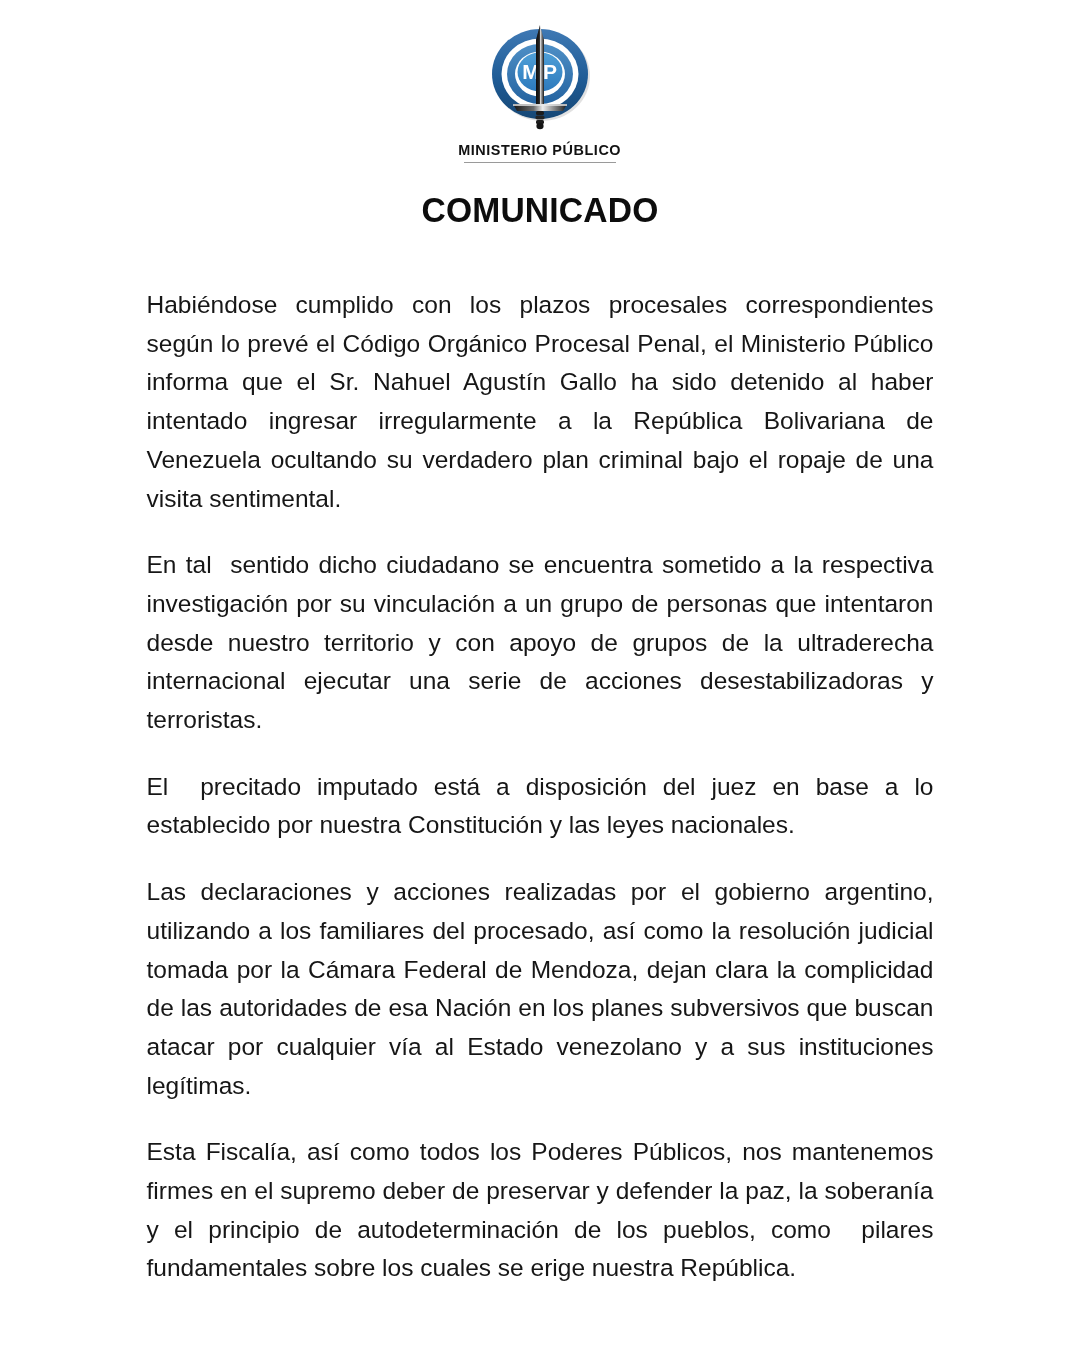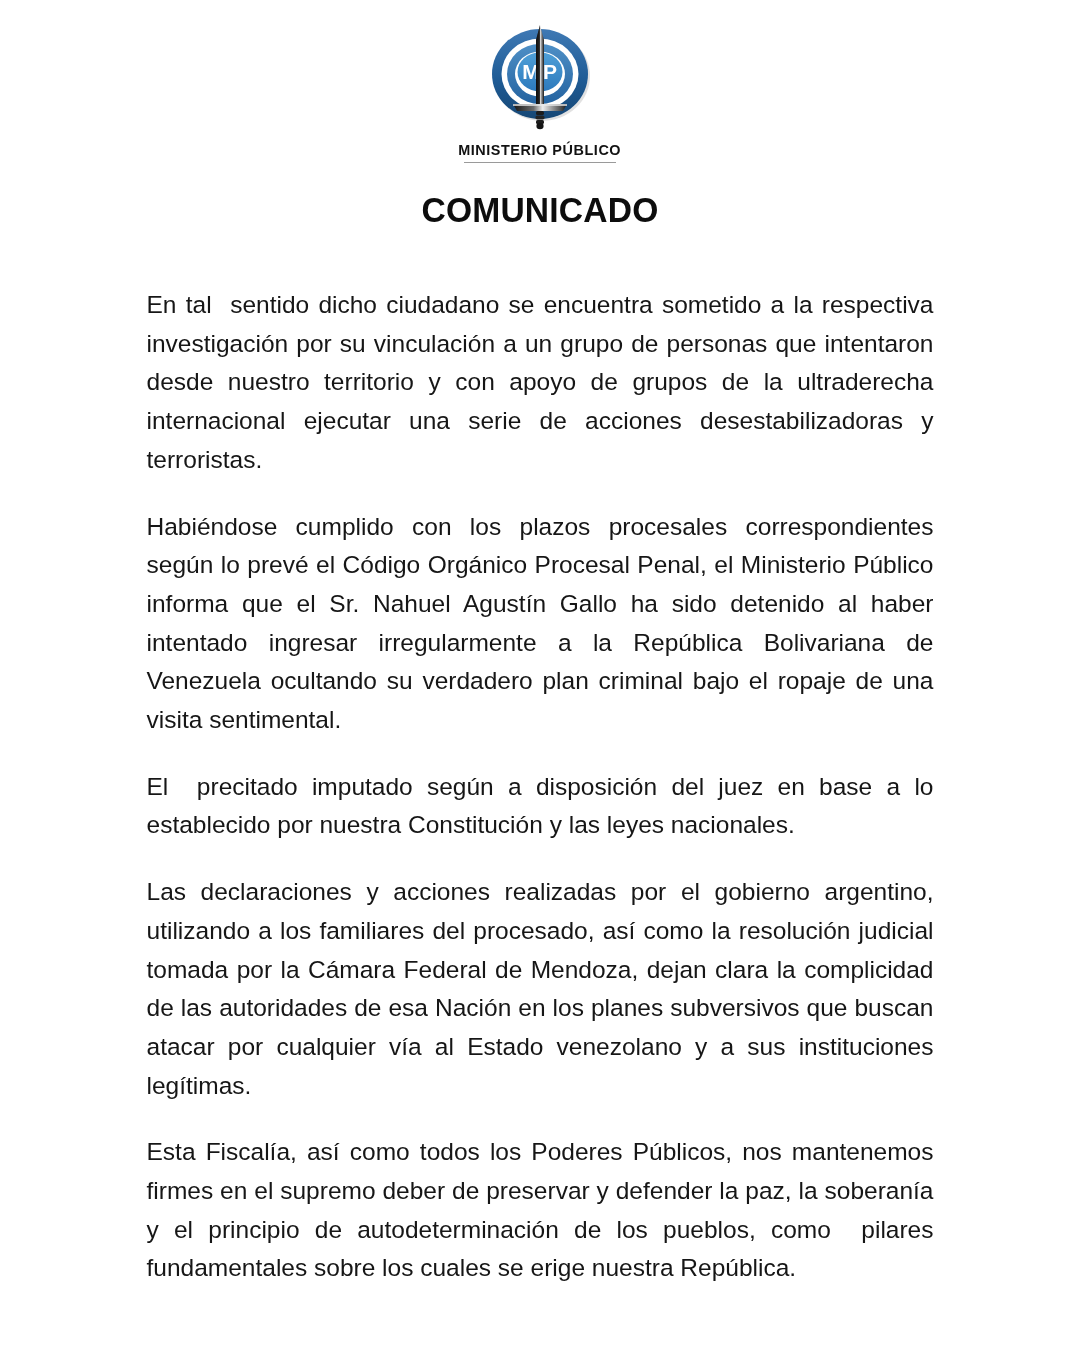--- a/index.html
+++ b/index.html
@@ -167,25 +167,25 @@
 
     <div class="logo-caption">MINISTERIO PÚBLICO</div>
     <div class="logo-rule"></div>
   </div>
 
   <div class="doc-title">COMUNICADO</div>
 
   <div class="body-block">
 
 
+    <p class="para">Habiéndose cumplido con los plazos procesales correspondientes según lo prevé el Código Orgánico Procesal Penal, el Ministerio Público informa que el Sr. Nahuel Agustín Gallo ha sido detenido al haber intentado ingresar irregularmente a la República Bolivariana de Venezuela ocultando su verdadero plan criminal bajo el ropaje de una visita sentimental.</p>
+
     <p class="para">En tal  sentido dicho ciudadano se encuentra sometido a la respectiva investigación por su vinculación a un grupo de personas que intentaron desde nuestro territorio y con apoyo de grupos de la ultraderecha internacional ejecutar una serie de acciones desestabilizadoras y terroristas.</p>
 
-    <p class="para">Habiéndose cumplido con los plazos procesales correspondientes según lo prevé el Código Orgánico Procesal Penal, el Ministerio Público informa que el Sr. Nahuel Agustín Gallo ha sido detenido al haber intentado ingresar irregularmente a la República Bolivariana de Venezuela ocultando su verdadero plan criminal bajo el ropaje de una visita sentimental.</p>
-
-    <p class="para">El  precitado imputado según a disposición del juez en base a lo establecido por nuestra Constitución y las leyes nacionales.</p>
+    <p class="para">El  precitado imputado está a disposición del juez en base a lo establecido por nuestra Constitución y las leyes nacionales.</p>
 
     <p class="para">Las declaraciones y acciones realizadas por el gobierno argentino, utilizando a los familiares del procesado, así como la resolución judicial tomada por la Cámara Federal de Mendoza, dejan clara la complicidad de las autoridades de esa Nación en los planes subversivos que buscan atacar por cualquier vía al Estado venezolano y a sus instituciones legítimas.</p>
 
     <p class="para">Esta Fiscalía, así como todos los Poderes Públicos, nos mantenemos firmes en el supremo deber de preservar y defender la paz, la soberanía  y el principio de autodeterminación de los pueblos, como  pilares fundamentales sobre los cuales se erige nuestra República.</p>
 
   </div>
 
 </div>
 
 </body></html>

